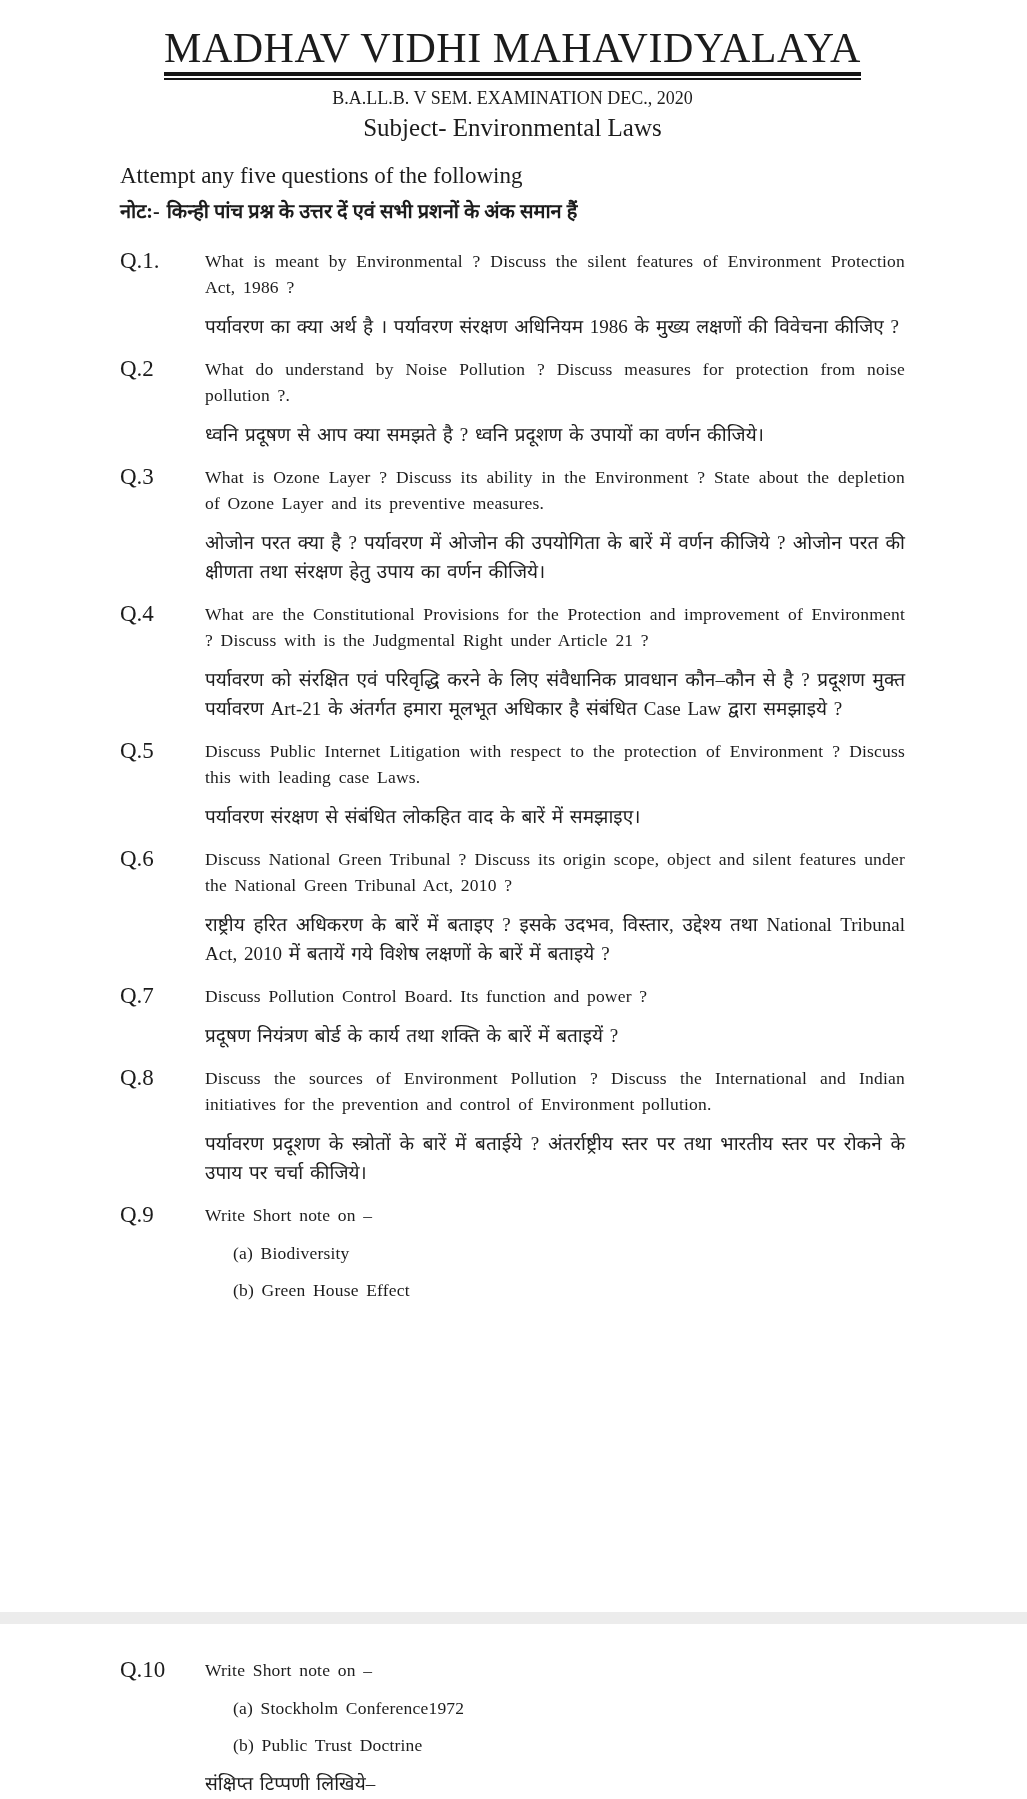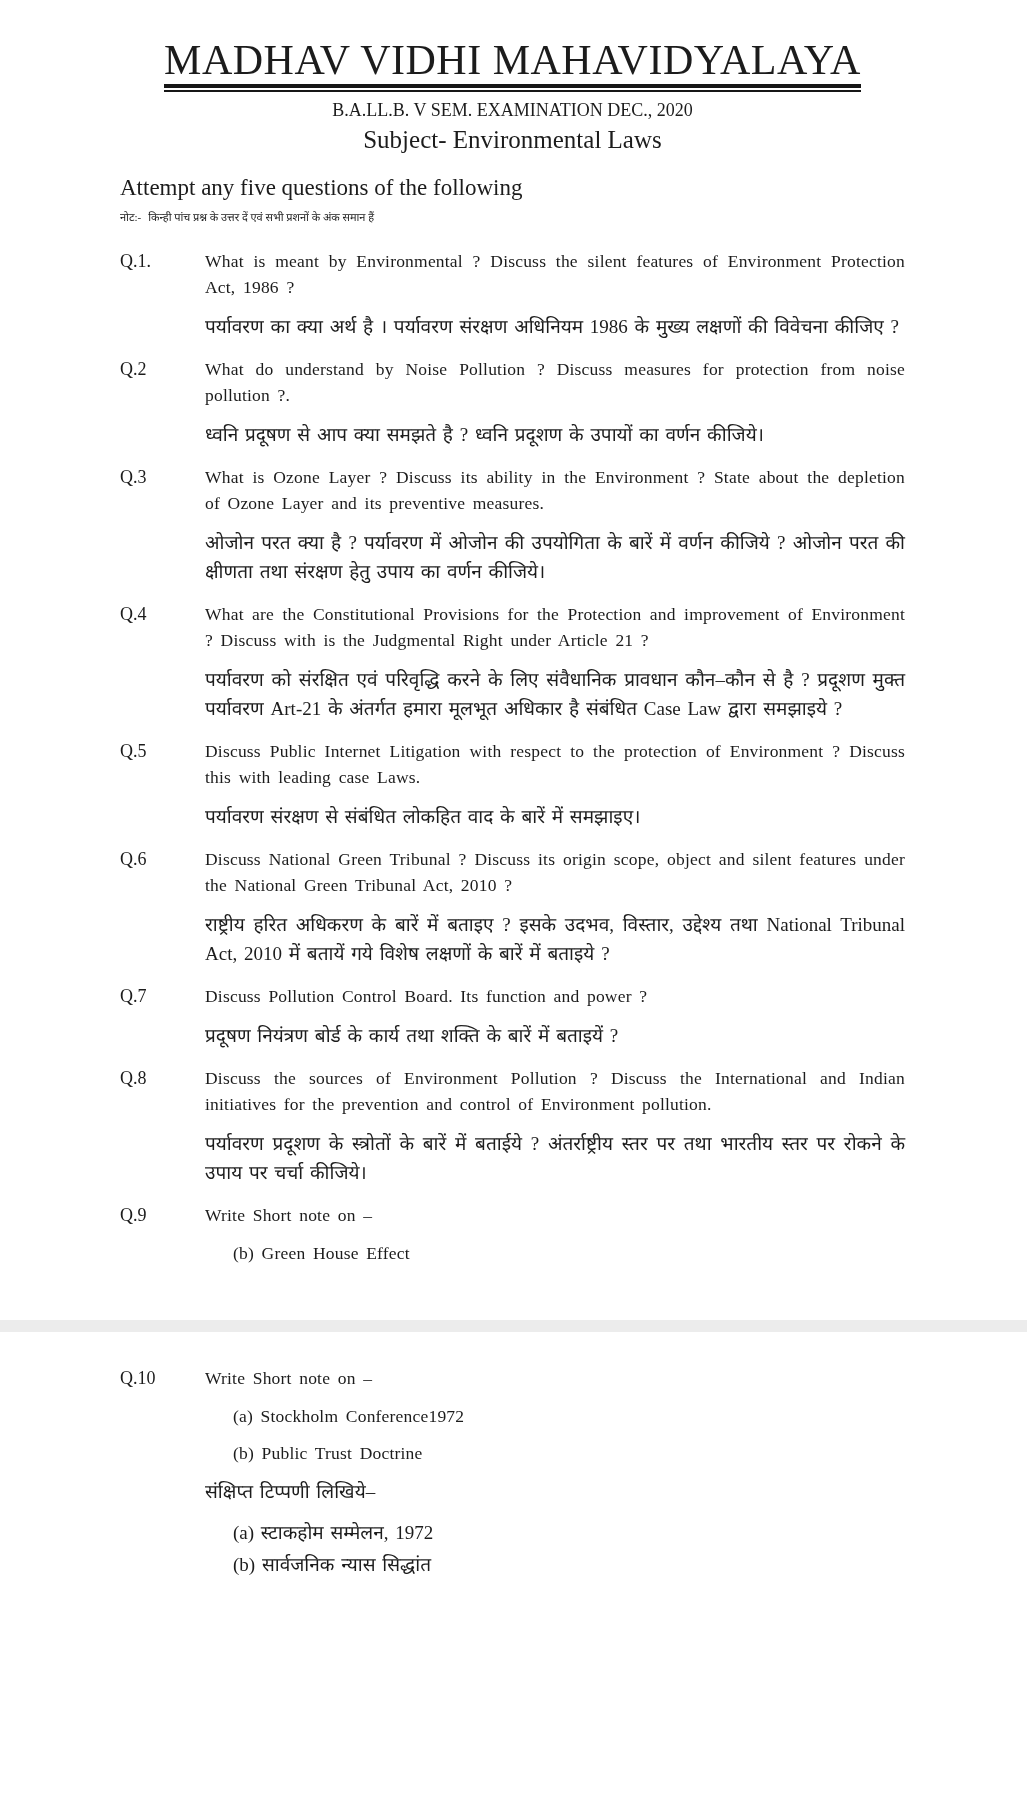--- a/index.html
+++ b/index.html
@@ -6,37 +6,37 @@
   html, body { margin: 0; padding: 0; }
   body {
     width: 1027px;
     height: 1799px;
     background: var(--background, #ffffff);
     color: var(--text, #1c1c1c);
     font-family: "Liberation Serif", serif;
     overflow: hidden;
   }
   .page { padding: 0 122px 0 120px; overflow: hidden; }
-  .page1 { height: 1320px; padding-top: 38px; }
+  .page1 { height: 1612px; padding-top: 26px; }
   .page-divider { height: 12px; width: 100%; background: var(--divider, #ececec); }
   .page2 { height: 467px; padding-top: 33px; border-radius: 18px; }
 
   .title-row { text-align: center; margin-bottom: 9px; }
   .u-outer { display: inline-block; border-bottom: 2px solid #161616; padding-bottom: 2px; }
   .u-inner { display: inline-block; border-bottom: 4px solid #161616; padding-bottom: 2px; }
   .doc-title { font-size: 42px; line-height: 1.05; white-space: nowrap; letter-spacing: 0.5px; }
   .exam-line { text-align: center; font-size: 18px; line-height: 1.1; margin-bottom: 5px; }
   .subject-line { text-align: center; font-size: 25px; line-height: 1.1; margin-bottom: 22px; }
 
   .attempt { font-size: 23px; margin: 0 0 8px; }
-  .note { font-size: 11px; font-weight: 400; margin: 0 0 24px; }
+  .note { font-size: 20px; font-weight: 700; margin: 0 0 24px; }
   .note-label { margin-right: 7px; }
 
   .q { display: flex; margin-bottom: 15px; }
-  .q-num { flex: 0 0 66px; font-size: 18px; line-height: 26px; }
+  .q-num { flex: 0 0 66px; font-size: 23px; line-height: 26px; }
   .q-body { flex: 1; min-width: 0; margin-left: 19px; }
   .q-body p { margin: 0 0 12px; }
   .q-body p:last-child { margin-bottom: 0; }
   .en { font-size: 17.5px; line-height: 26px; text-align: justify; word-spacing: 3px; letter-spacing: 0.2px; }
   .hi { font-size: 19px; line-height: 29px; text-align: justify; word-spacing: 2px; }
   .q-body p.item { margin-left: 28px; margin-bottom: 11px; text-align: left; }
   .q-body p.hi.item { margin-bottom: 3px; }
 </style>
 </head>
 <body>
@@ -115,20 +115,21 @@
     <div class="q-body">
       <p class="en">Discuss the sources of Environment Pollution ? Discuss the International and Indian initiatives for the prevention and control of Environment pollution.</p>
       <p class="hi">पर्यावरण प्रदूशण के स्त्रोतों के बारें में बताईये ? अंतर्राष्ट्रीय स्तर पर तथा भारतीय स्तर पर रोकने के उपाय पर चर्चा कीजिये।</p>
     </div>
   </section>
 
   <section class="q">
     <div class="q-num">Q.9</div>
     <div class="q-body">
       <p class="en">Write Short note on –</p>
+      <p class="en item">(a) Biodiversity</p>
       <p class="en item">(b) Green House Effect</p>
 
     </div>
   </section>
 
 </main>
 
 <div class="page-divider"></div>
 
 <main class="page page2">

